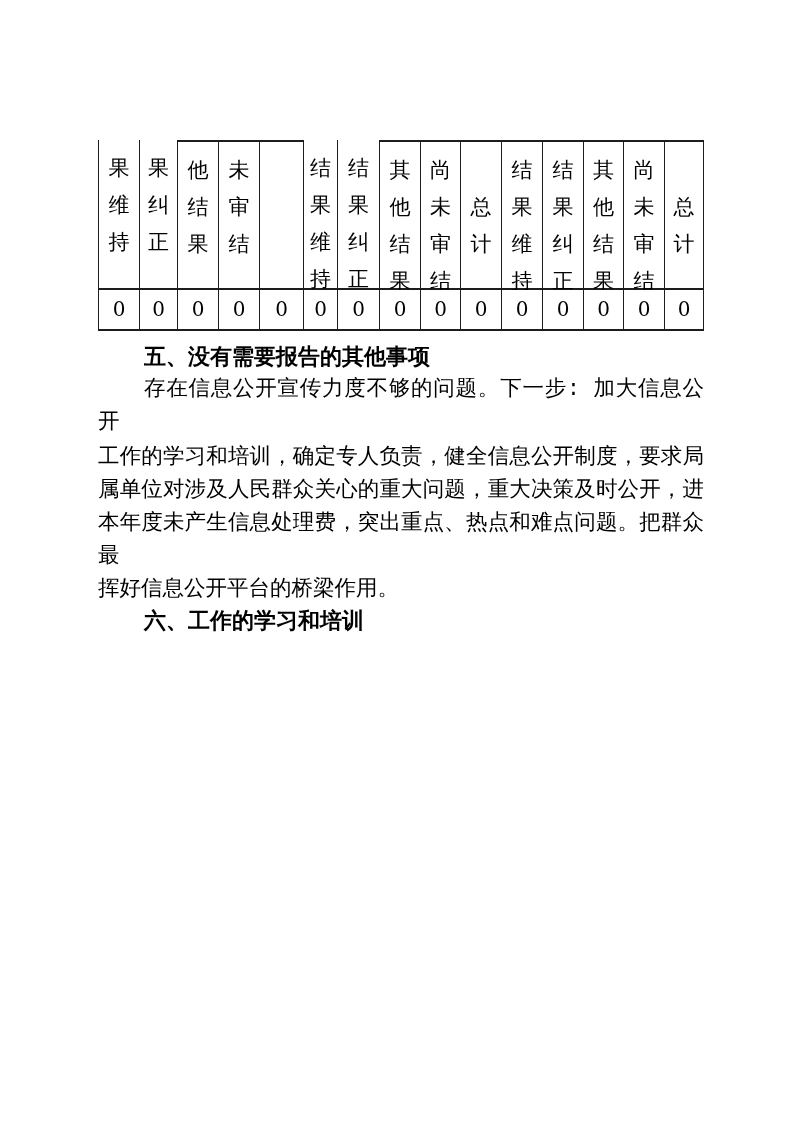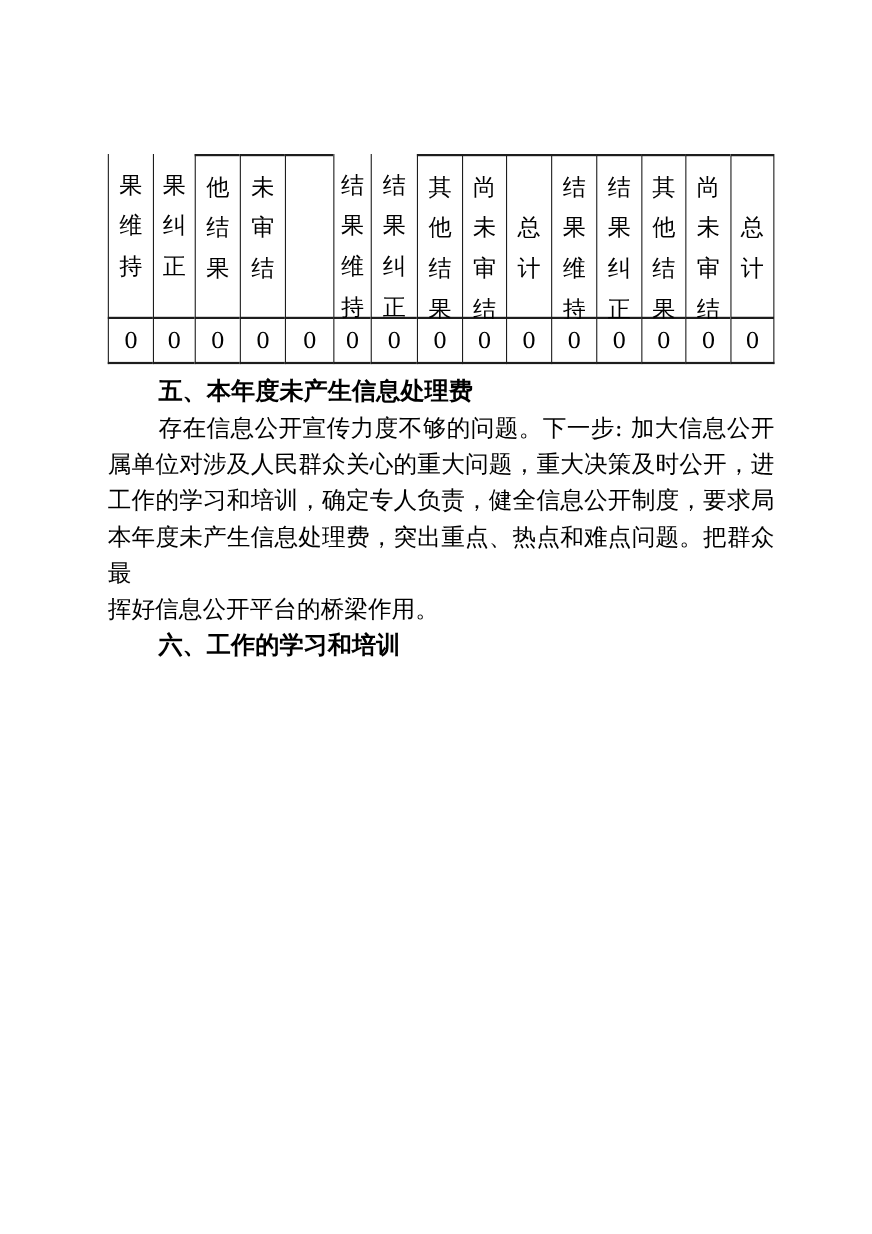--- a/index.html
+++ b/index.html
@@ -45,21 +45,21 @@
     font-weight:700;
     font-size:22px;
     text-indent:46px;
     color:#000;
   }
   .pline{
     font-size:21.5px;
     text-align:justify;
   }
   .pline.j{text-align-last:justify;}
-  .pline.indent{text-indent:46px;}
+  .pline.indent{text-indent:46px;font-family:Liberation Mono, monospace;}
 </style>
 </head>
 <body>
 
 <div class="page">
 
   <div class="stat-table">
       <div class="cell hcell">果
 维
 持</div>
@@ -120,24 +120,24 @@
       <div class="cell vcell">0</div>
       <div class="cell vcell">0</div>
       <div class="cell vcell">0</div>
       <div class="cell vcell">0</div>
       <div class="cell vcell">0</div>
       <div class="cell vcell">0</div>
       <div class="cell vcell last">0</div>
     </div>
 
   <div class="textflow">
-    <div class="heading">五、本年度未产生信息处理费</div>
+    <div class="heading">五、没有需要报告的其他事项</div>
     <div>
         <div class="pline indent j">存在信息公开宣传力度不够的问题。下一步: 加大信息公开</div>
+        <div class="pline j">工作的学习和培训，确定专人负责，健全信息公开制度，要求局</div>
         <div class="pline j">属单位对涉及人民群众关心的重大问题，重大决策及时公开，进</div>
-        <div class="pline j">工作的学习和培训，确定专人负责，健全信息公开制度，要求局</div>
         <div class="pline j">本年度未产生信息处理费，突出重点、热点和难点问题。把群众最</div>
         <div class="pline">挥好信息公开平台的桥梁作用。</div>
       </div>
     <div class="heading">六、工作的学习和培训</div>
   </div>
 
 </div>
 
 </body></html>

